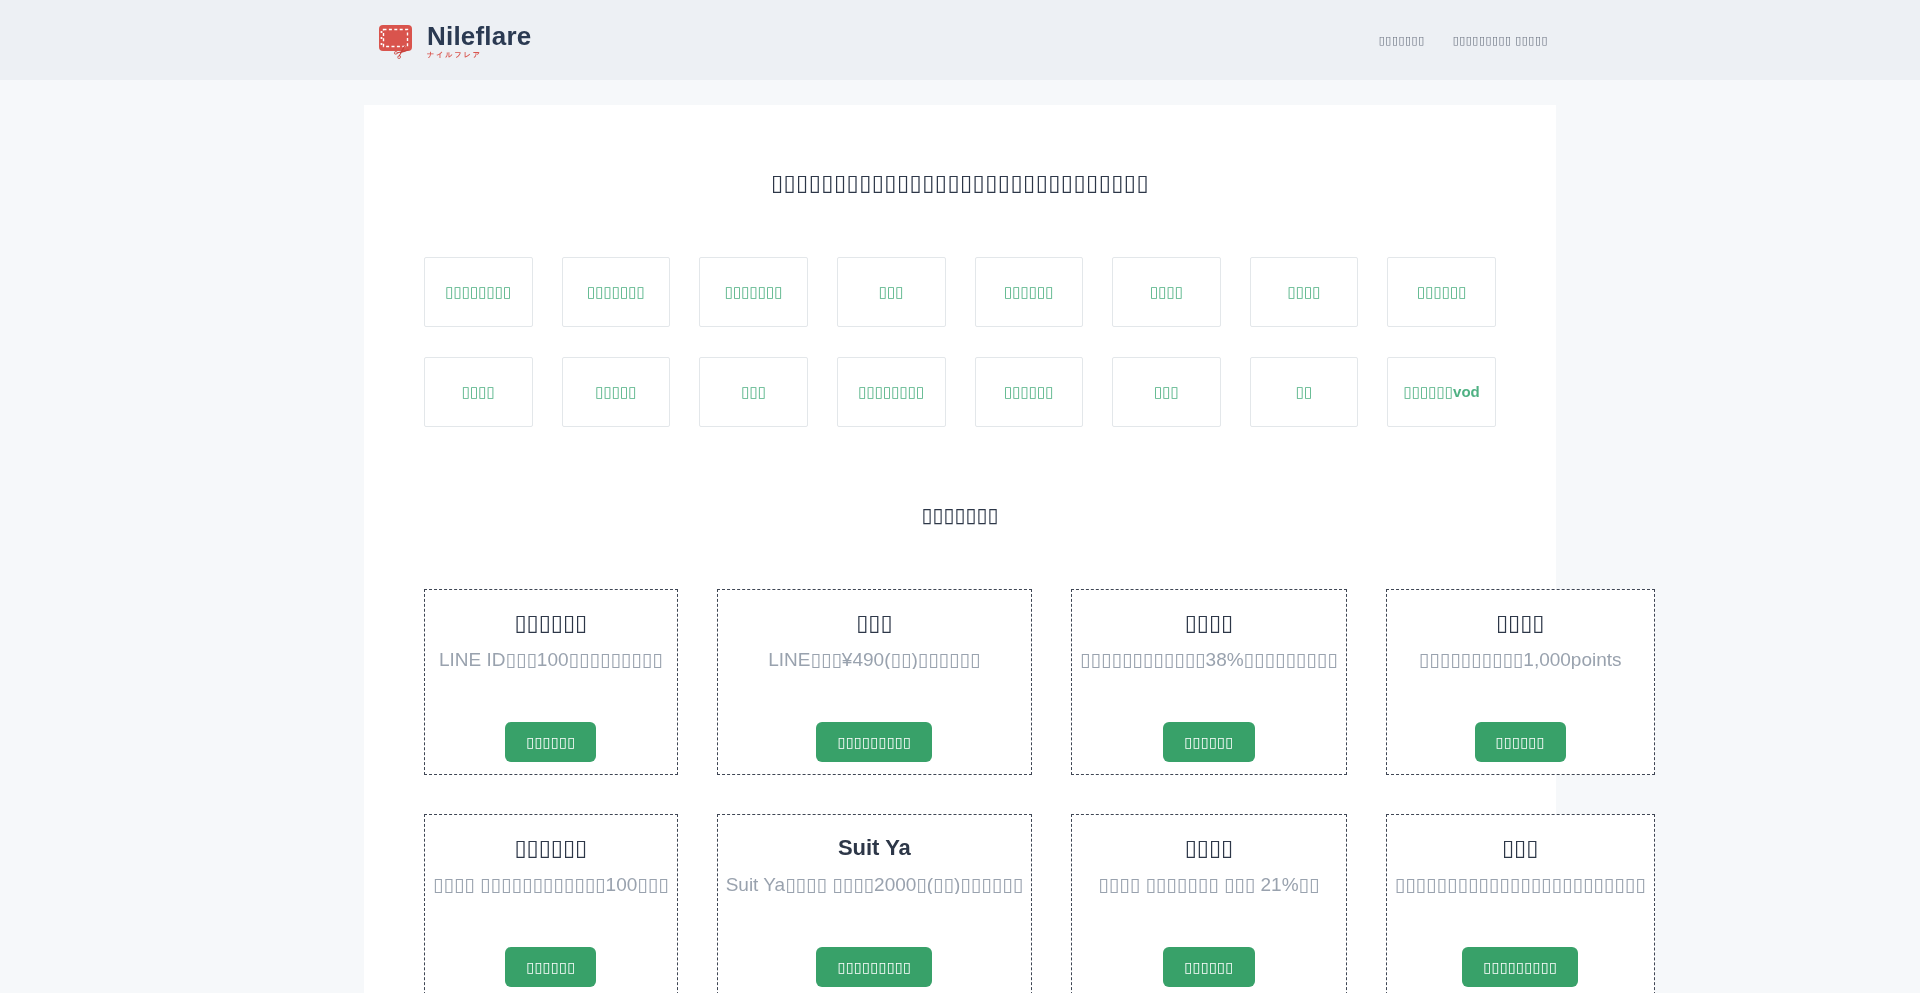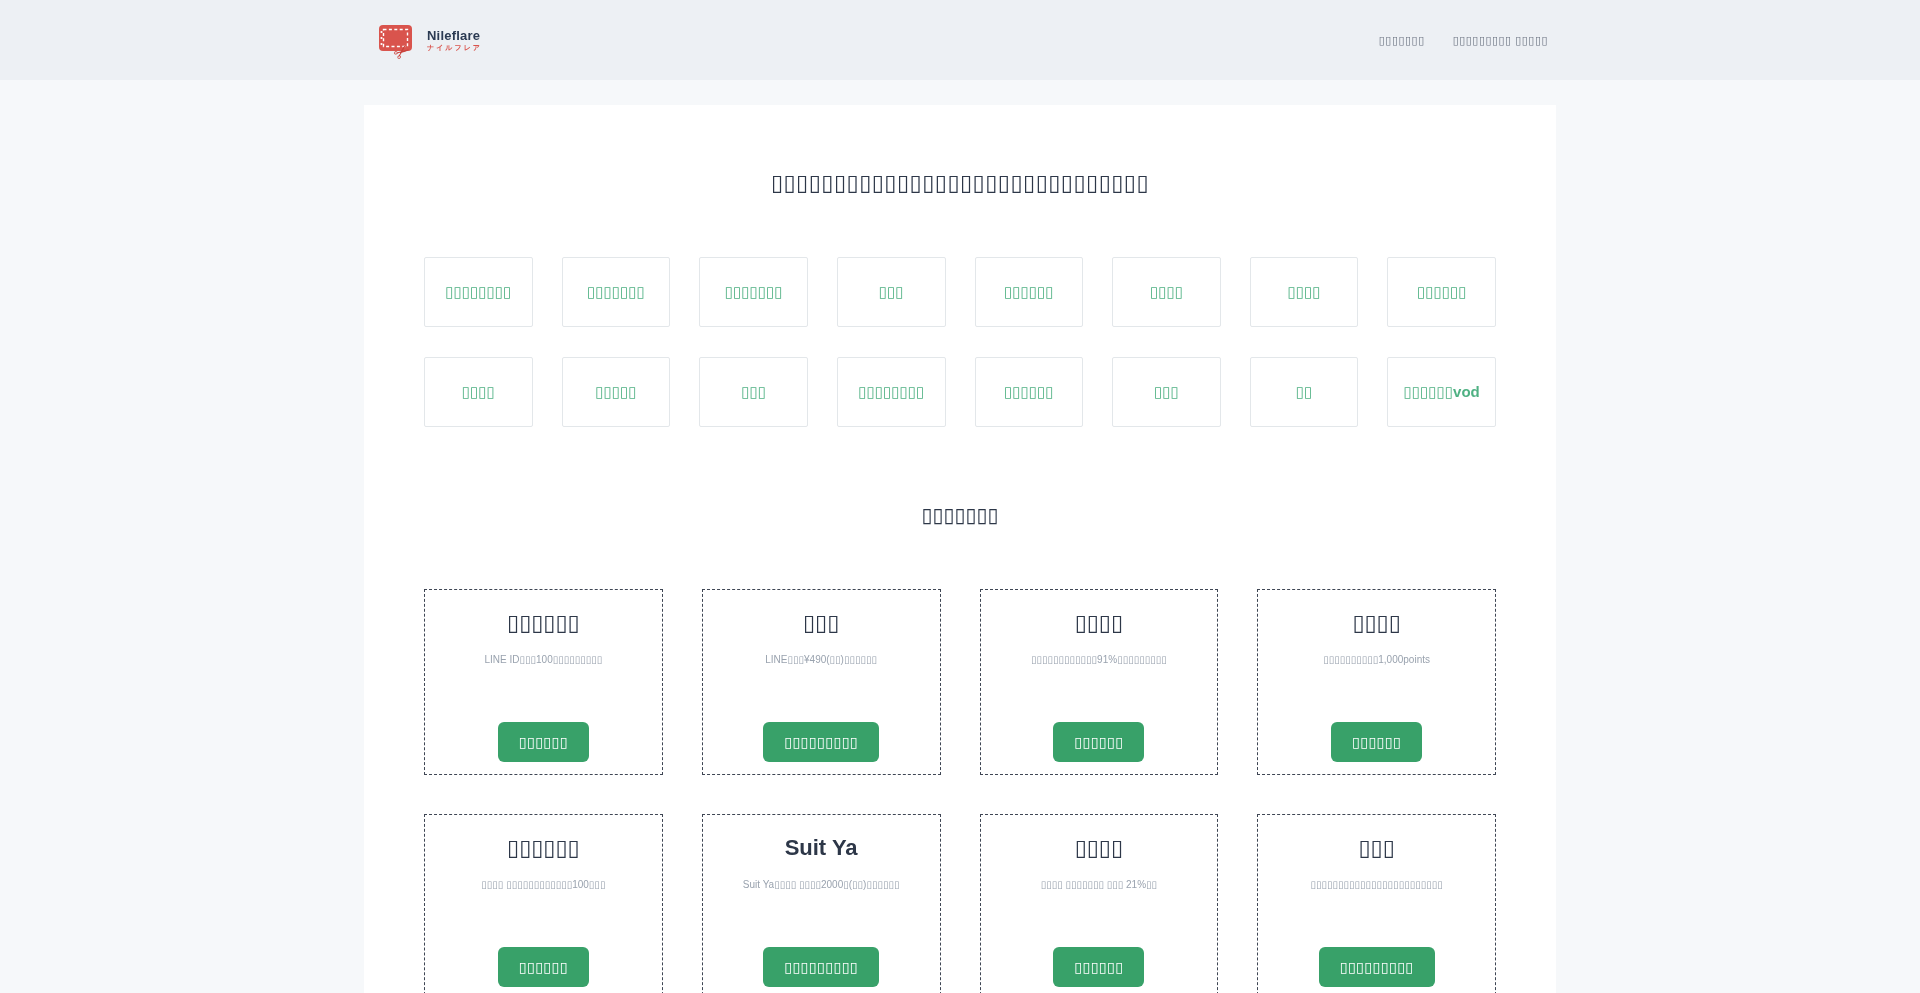--- a/index.html
+++ b/index.html
@@ -4,42 +4,42 @@
 <style>
   * { box-sizing: border-box; }
   html, body { margin: 0; padding: 0; width: 1920px; height: 993px; overflow: hidden; }
   body { background: #f6f8fa; font-family: "Liberation Sans", "DejaVu Sans", sans-serif; }
 
   
   header { height: 80px; background: #edf0f4; }
   .hwrap { max-width: 1192px; height: 100%; margin: 0 auto; display: flex; align-items: center; justify-content: space-between; padding: 0 8px 0 14px; }
   .logo { display: flex; align-items: center; gap: 7px; cursor: pointer; }
   .logo-text { display: flex; flex-direction: column; line-height: 1; }
-  .brand { font-size: 13px; font-weight: 700; color: #2b3a52; letter-spacing: .2px; }
+  .brand { font-size: 26px; font-weight: 700; color: #2b3a52; letter-spacing: .2px; }
   .brand-sub { font-size: 7px; color: #d9544d; letter-spacing: 2px; margin-top: 2px; font-weight: 700; }
   nav { display: flex; gap: 28px; }
   nav a { font-size: 11px; color: #6b7280; text-decoration: none; cursor: pointer; letter-spacing: .5px; }
 
   
   .container { max-width: 1192px; margin: 25px auto 0; background: #ffffff; padding: 64px 0 60px; }
 
   h1.hero { margin: 0; text-align: center; font-size: 22px; line-height: 28px; font-weight: 700; color: #2d3748; letter-spacing: .5px; }
 
   
   .cat-grid { margin-top: 60px; padding: 0 60px; display: grid; grid-template-columns: repeat(8, 1fr); gap: 30px 29px; }
   .cat-btn { height: 70px; display: flex; align-items: center; justify-content: center; background: #fff; border: 1px solid #e3e7ea; border-radius: 2px; color: #4fb183; font-size: 15px; font-weight: 600; text-decoration: none; cursor: pointer; white-space: nowrap; overflow: hidden; }
 
   
   h2.section { margin: 76px 0 0; text-align: center; font-size: 20px; line-height: 25px; font-weight: 700; color: #2d3748; }
 
   
   .coupon-grid { margin-top: 61px; padding: 0 60px; display: grid; grid-template-columns: repeat(4, 1fr); gap: 39px; }
   .card { background: #fff; border: 1px dashed #3f4654; min-height: 186px; display: flex; flex-direction: column; align-items: center; padding: 19px 8px 12px; }
   .card h3 { margin: 0; font-size: 22px; line-height: 28px; font-weight: 700; color: #2d3748; white-space: nowrap; }
-  .card p { margin: 13px 0 0; font-size: 10px; line-height: 19px; color: #99a2ae; white-space: nowrap; overflow: hidden; max-width: 100%; text-align: center; }
+  .card p { margin: 13px 0 0; font-size: 19px; line-height: 19px; color: #99a2ae; white-space: nowrap; overflow: hidden; max-width: 100%; text-align: center; }
   .btn { margin-top: auto; height: 40px; padding: 0 21px; background: #38a169; color: #ffffff; border: none; border-radius: 6px; font-size: 14px; font-family: inherit; letter-spacing: .5px; cursor: pointer; white-space: nowrap; }
 </style>
 </head>
 <body>
 
 <header>
   <div class="hwrap">
     <div class="logo">
       <svg width="42" height="38" viewBox="0 0 42 38">
         <rect x="1" y="4" width="33" height="26" rx="4" fill="#d9544d"></rect>
@@ -95,21 +95,21 @@
     </div>
 
     <div class="card">
       <h3>▯▯▯</h3>
       <p>LINE▯▯▯¥490(▯▯)▯▯▯▯▯▯</p>
       <button class="btn">▯▯▯▯▯▯▯▯▯</button>
     </div>
 
     <div class="card">
       <h3>▯▯▯▯</h3>
-      <p>▯▯▯▯▯▯▯▯▯▯▯▯91%▯▯▯▯▯▯▯▯▯</p>
+      <p>▯▯▯▯▯▯▯▯▯▯▯▯38%▯▯▯▯▯▯▯▯▯</p>
       <button class="btn">▯▯▯▯▯▯</button>
     </div>
 
     <div class="card">
       <h3>▯▯▯▯</h3>
       <p>▯▯▯▯▯▯▯▯▯▯1,000points</p>
       <button class="btn">▯▯▯▯▯▯</button>
     </div>
 
     <div class="card">

